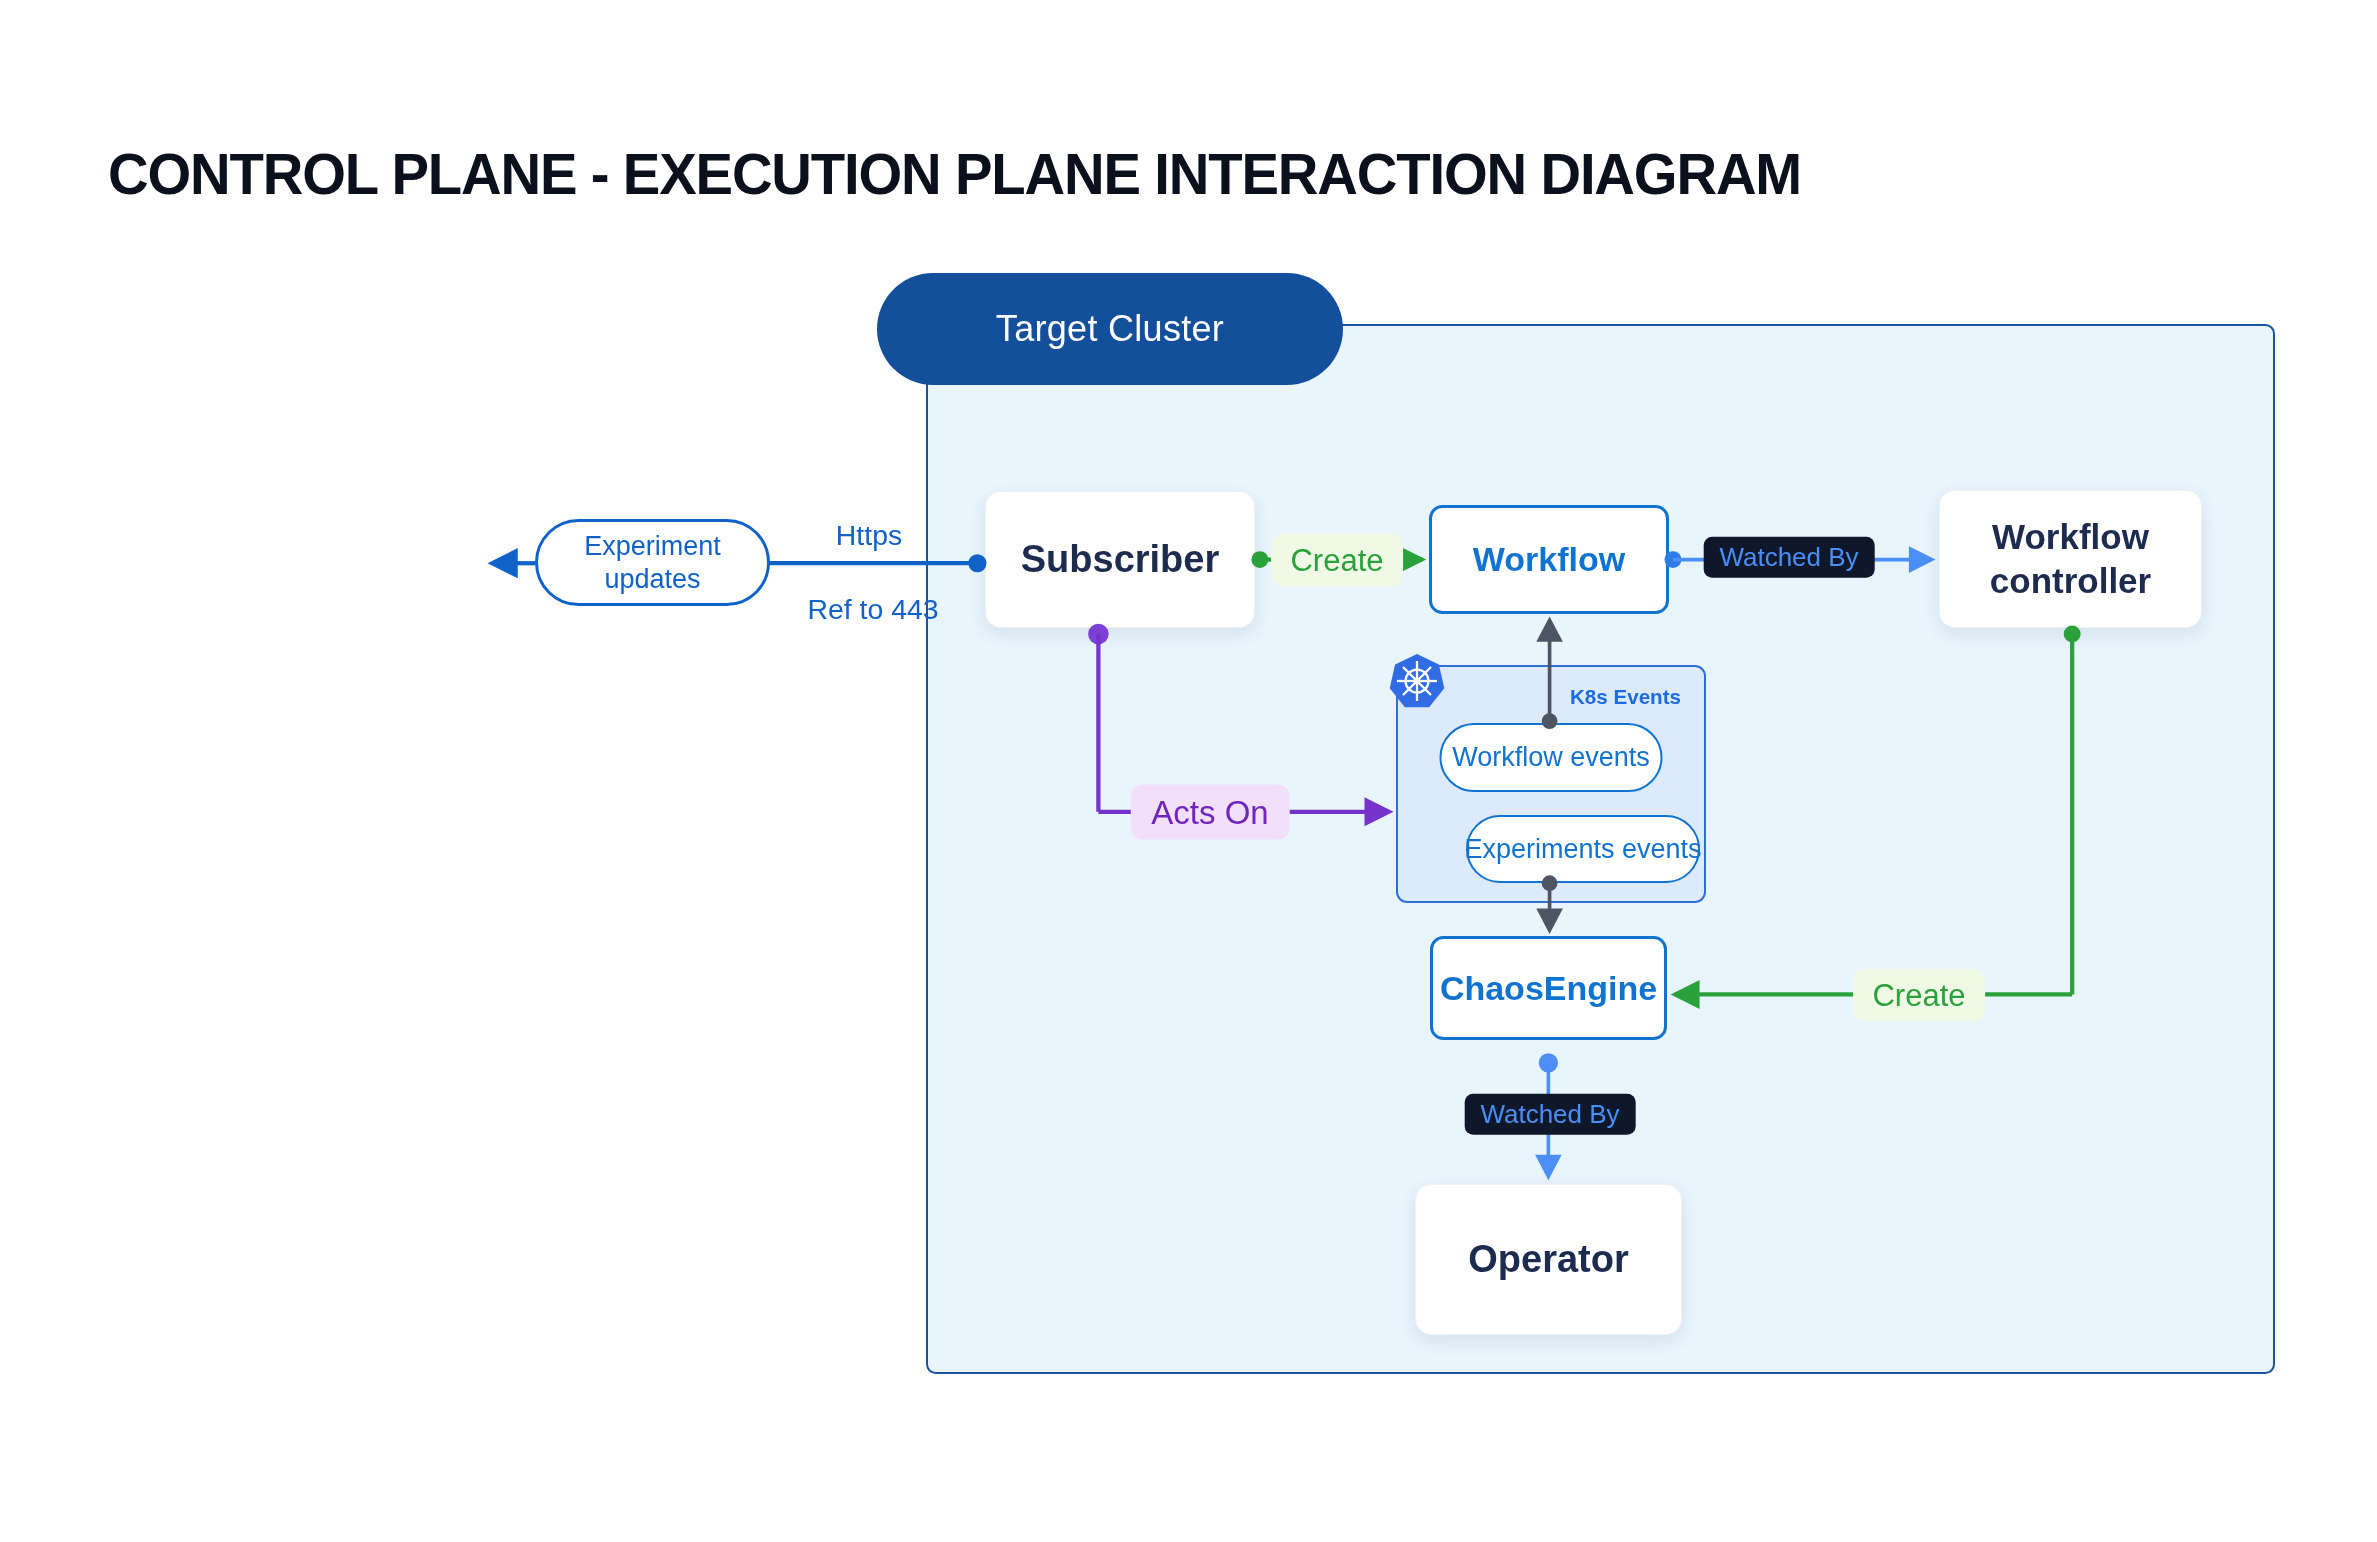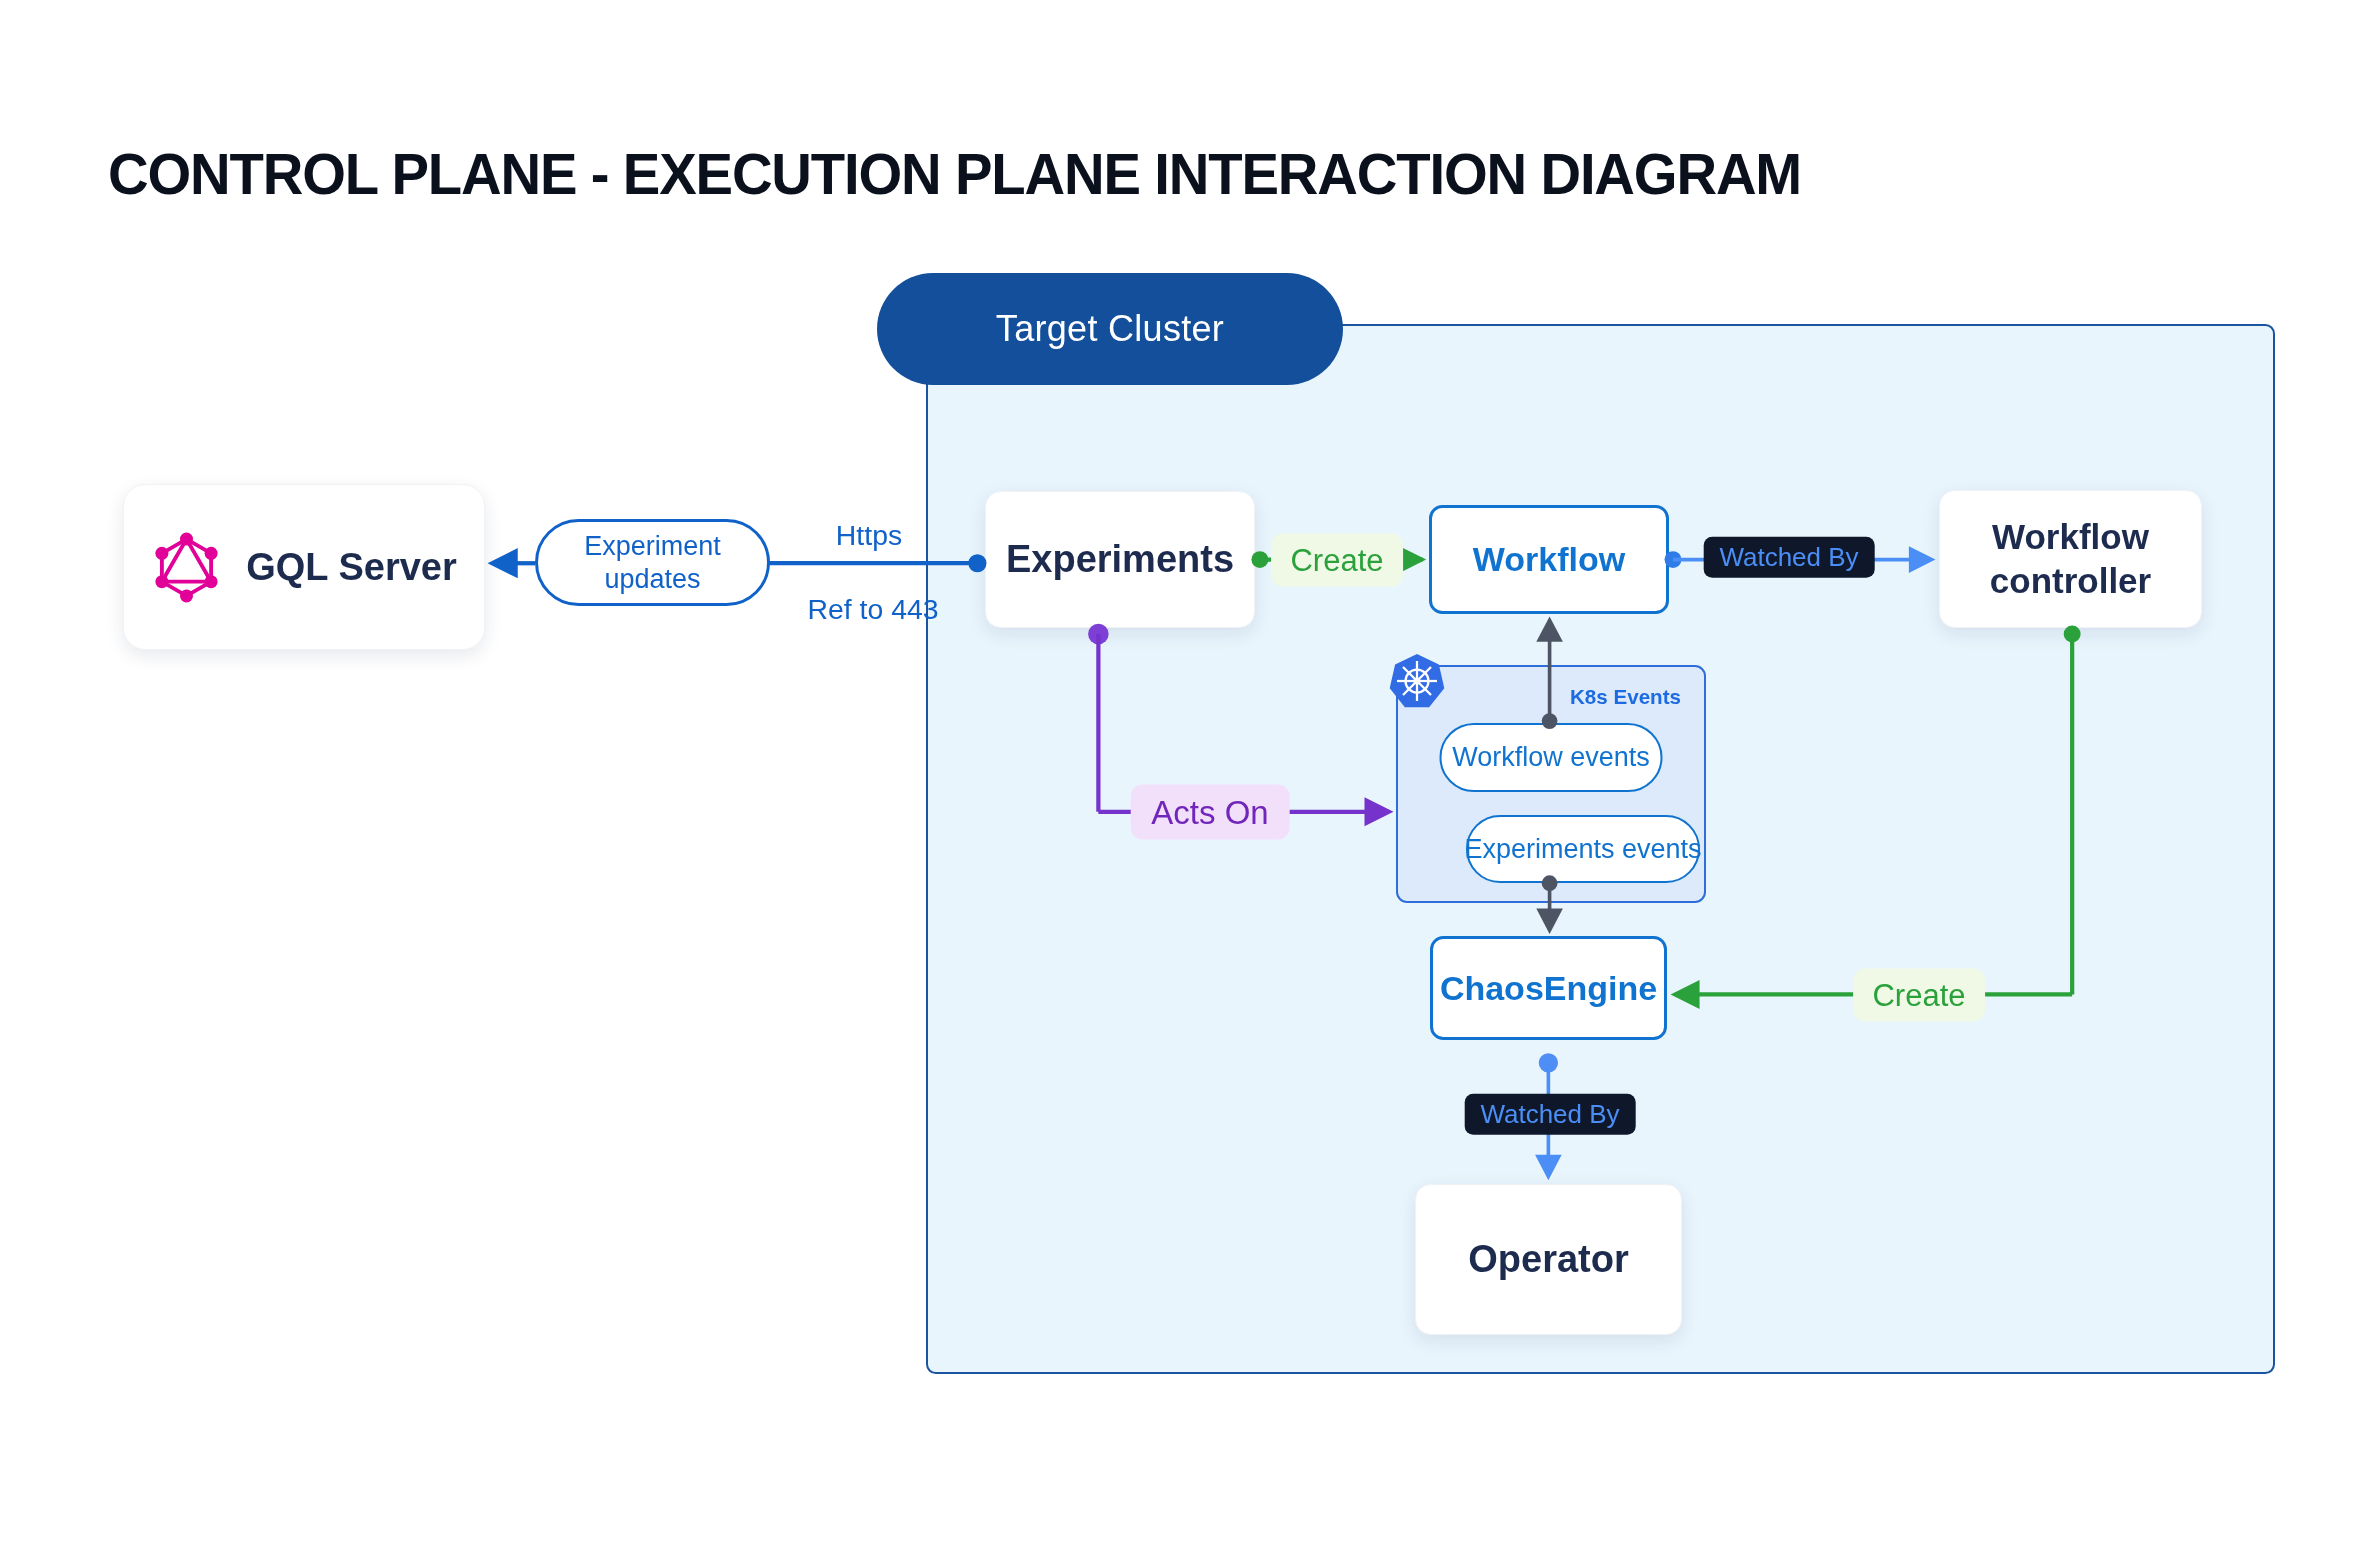--- a/index.html
+++ b/index.html
@@ -86,49 +86,30 @@
 
 <div id="canvas">
 
   <div class="abs title">CONTROL PLANE - EXECUTION PLANE INTERACTION DIAGRAM</div>
 
   <div class="abs cluster-rect"></div>
   <div class="abs target-pill">
     <span>Target Cluster</span>
   </div>
 
-  <div class="abs node gql-box">
-    <span class="abs" style="position:static;width:71px;height:71px;">
-      <svg class="icon-svg" viewBox="0 0 120 120">
-        <g stroke="#e10098" stroke-width="6.5" fill="none">
-          <path d="M60,12 L101.6,36 L101.6,84 L60,108 L18.4,84 L18.4,36 Z"></path>
-          <path d="M60,12 L101.6,84 L18.4,84 Z"></path>
-        </g>
-        <g fill="#e10098">
-          <circle cx="60" cy="12" r="11"></circle>
-            <circle cx="101.6" cy="36" r="11"></circle>
-          <circle cx="101.6" cy="84" r="11"></circle>
-            <circle cx="60" cy="108" r="11"></circle>
-          <circle cx="18.4" cy="84" r="11"></circle>
-            <circle cx="18.4" cy="36" r="11"></circle>
-        </g>
-      </svg>
-    </span>
-    <span>GQL Server</span>
-  </div>
 
   <div class="abs exp-pill">
     <span>Experiment updates</span>
   </div>
 
   <div class="abs edge-label lbl-https center-xy">Https</div>
   <div class="abs edge-label lbl-ref center-xy">Ref to 443</div>
 
   <div class="abs node subscriber-box">
-    <span>Experiments</span>
+    <span>Subscriber</span>
   </div>
 
   <div class="abs node-blue workflow-box">
     <span>Workflow</span>
   </div>
 
   <div class="abs node controller-box">
     <span style="width:181px;">Workflow controller</span>
   </div>
 

